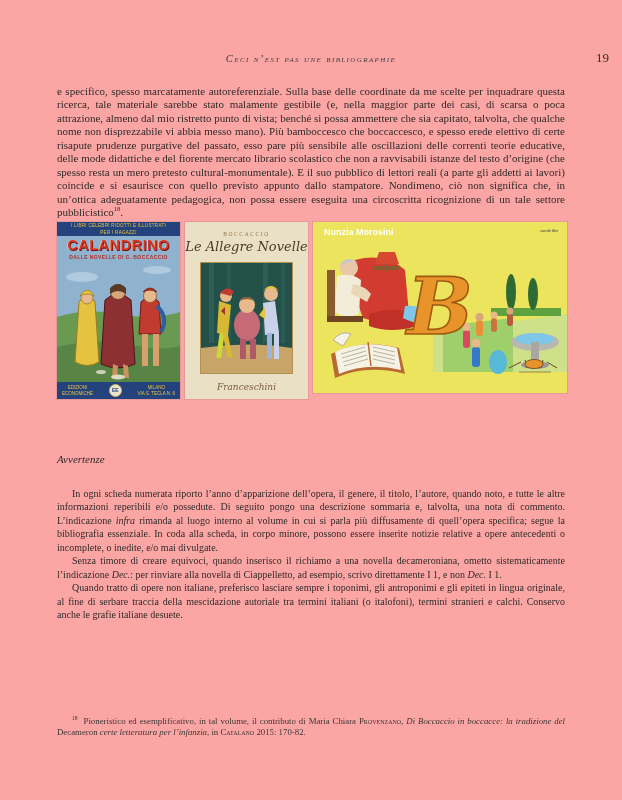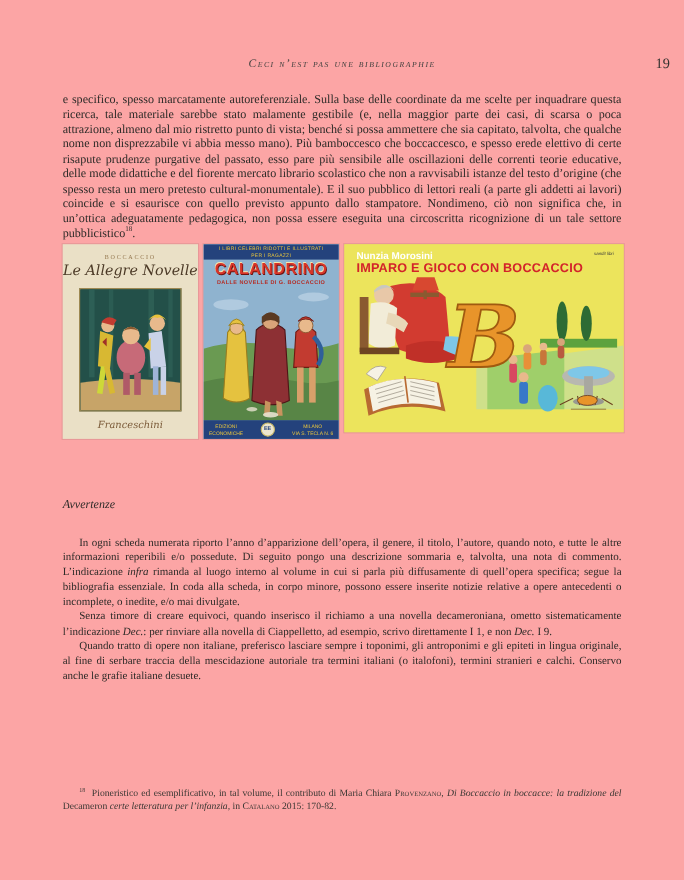--- a/index.html
+++ b/index.html
@@ -125,56 +125,20 @@
 <body>
 
 <div class="page">
 
   <div class="running-head">Ceci n’est pas une bibliographie</div>
   <div class="page-number">19</div>
 
   <div class="body-text"><span>e specifico, spesso marcatamente autoreferenziale. Sulla base delle coordinate da me scelte per inquadrare questa ricerca, tale materiale sarebbe stato malamente gestibile (e, nella maggior parte dei casi, di scarsa o poca attrazione, almeno dal mio ristretto punto di vista; benché si possa ammettere che sia capitato, talvolta, che qualche nome non disprezzabile vi abbia messo mano). Più bamboccesco che boccaccesco, e spesso erede elettivo di certe risapute prudenze purgative del passato, esso pare più sensibile alle oscillazioni delle correnti teorie educative, delle mode didattiche e del fiorente mercato librario scolastico che non a ravvisabili istanze del testo d’origine (che spesso resta un mero pretesto cultural-monumentale). E il suo pubblico di lettori reali (a parte gli addetti ai lavori) coincide e si esaurisce con quello previsto appunto dallo stampatore. Nondimeno, ciò non significa che, in un’ottica adeguatamente pedagogica, non possa essere eseguita una circoscritta ricognizione di un tale settore pubblicistico</span><sup class="note-ref">18</sup><span>.</span></div>
 
   <div class="figure-strip">
-
-    <div class="cover cover2">
-      <div class="c2-author">BOCCACCIO</div>
-      <div class="c2-title">Le Allegre Novelle</div>
-      <div class="c2-frame">
-        <svg width="91" height="110" viewBox="0 0 91 110">
-          <rect x="0" y="0" width="91" height="110" fill="#235049"></rect>
-          <rect x="8" y="0" width="5" height="80" fill="#2f6158" opacity="0.9"></rect>
-          <rect x="26" y="0" width="4" height="80" fill="#2f6158" opacity="0.7"></rect>
-          <rect x="62" y="0" width="5" height="80" fill="#2f6158" opacity="0.8"></rect>
-          <rect x="80" y="0" width="4" height="80" fill="#2f6158" opacity="0.7"></rect>
-          <path d="M0,85 Q45,78 91,85 L91,110 L0,110 Z" fill="#c7a468"></path>
-
-          <path d="M18,38 L30,42 L27,72 L16,70 Z" fill="#d8b832"></path>
-          <rect x="17" y="70" width="5" height="25" fill="#cdd838" transform="rotate(8 19 82)"></rect>
-          <rect x="24" y="70" width="5" height="25" fill="#d8b832" transform="rotate(-12 26 82)"></rect>
-          <circle cx="25" cy="33" r="6" fill="#e8b98c"></circle>
-          <path d="M19,30 Q25,22 33,28 L30,33 Z" fill="#c23b30"></path>
-          <path d="M24,44 L20,48 L24,52 Z" fill="#a03028"></path>
-
-          <ellipse cx="46" cy="62" rx="13" ry="16" fill="#c76a78"></ellipse>
-          <circle cx="46" cy="42" r="8" fill="#e8b98c"></circle>
-          <path d="M39,38 Q46,30 53,38 Q46,34 39,38 Z" fill="#8a5a30"></path>
-          <rect x="39" y="76" width="6" height="20" fill="#b05a68"></rect>
-          <rect x="49" y="76" width="6" height="20" fill="#b05a68"></rect>
-
-          <path d="M62,40 L74,38 L78,70 L64,72 Z" fill="#c9d2e8"></path>
-          <path d="M64,44 L58,52 L64,56 Z" fill="#e8c23a"></path>
-          <rect x="66" y="70" width="5" height="26" fill="#9fb4d8"></rect>
-          <rect x="73" y="70" width="5" height="26" fill="#c9d2e8"></rect>
-          <circle cx="70" cy="31" r="7" fill="#e8b98c"></circle>
-          <path d="M62,28 Q70,18 78,28 Q74,24 70,26 Q66,24 62,28 Z" fill="#e8c23a"></path>
-        </svg>
-      </div>
-      <div class="c2-publisher">Franceschini</div>
-    </div>
 
     <div class="cover cover1">
       <svg width="123" height="177" viewBox="0 0 123 177">
         <rect x="0" y="0" width="123" height="177" fill="#8fb3cf"></rect>
         <ellipse cx="25" cy="55" rx="16" ry="5" fill="#b8d0e2" opacity="0.8"></ellipse>
         <ellipse cx="100" cy="48" rx="14" ry="4" fill="#b8d0e2" opacity="0.8"></ellipse>
         <path d="M0,95 Q30,86 61,92 Q95,99 123,90 L123,160 L0,160 Z" fill="#6a9a52"></path>
         <path d="M0,125 Q40,115 80,124 Q105,129 123,124 L123,160 L0,160 Z" fill="#588546"></path>
 
         <path d="M22,80 Q30,68 38,80 L42,140 Q30,147 18,140 Z" fill="#e5c23f" stroke="#9a7d1e" stroke-width="1"></path>
@@ -208,20 +172,56 @@
           <div>ECONOMICHE</div>
         </div>
         <div class="c1-logo">EE</div>
         <div>
           <div>MILANO</div>
           <div>VIA S. TECLA N. 6</div>
         </div>
       </div>
     </div>
 
+    <div class="cover cover2">
+      <div class="c2-author">BOCCACCIO</div>
+      <div class="c2-title">Le Allegre Novelle</div>
+      <div class="c2-frame">
+        <svg width="91" height="110" viewBox="0 0 91 110">
+          <rect x="0" y="0" width="91" height="110" fill="#235049"></rect>
+          <rect x="8" y="0" width="5" height="80" fill="#2f6158" opacity="0.9"></rect>
+          <rect x="26" y="0" width="4" height="80" fill="#2f6158" opacity="0.7"></rect>
+          <rect x="62" y="0" width="5" height="80" fill="#2f6158" opacity="0.8"></rect>
+          <rect x="80" y="0" width="4" height="80" fill="#2f6158" opacity="0.7"></rect>
+          <path d="M0,85 Q45,78 91,85 L91,110 L0,110 Z" fill="#c7a468"></path>
+
+          <path d="M18,38 L30,42 L27,72 L16,70 Z" fill="#d8b832"></path>
+          <rect x="17" y="70" width="5" height="25" fill="#cdd838" transform="rotate(8 19 82)"></rect>
+          <rect x="24" y="70" width="5" height="25" fill="#d8b832" transform="rotate(-12 26 82)"></rect>
+          <circle cx="25" cy="33" r="6" fill="#e8b98c"></circle>
+          <path d="M19,30 Q25,22 33,28 L30,33 Z" fill="#c23b30"></path>
+          <path d="M24,44 L20,48 L24,52 Z" fill="#a03028"></path>
+
+          <ellipse cx="46" cy="62" rx="13" ry="16" fill="#c76a78"></ellipse>
+          <circle cx="46" cy="42" r="8" fill="#e8b98c"></circle>
+          <path d="M39,38 Q46,30 53,38 Q46,34 39,38 Z" fill="#8a5a30"></path>
+          <rect x="39" y="76" width="6" height="20" fill="#b05a68"></rect>
+          <rect x="49" y="76" width="6" height="20" fill="#b05a68"></rect>
+
+          <path d="M62,40 L74,38 L78,70 L64,72 Z" fill="#c9d2e8"></path>
+          <path d="M64,44 L58,52 L64,56 Z" fill="#e8c23a"></path>
+          <rect x="66" y="70" width="5" height="26" fill="#9fb4d8"></rect>
+          <rect x="73" y="70" width="5" height="26" fill="#c9d2e8"></rect>
+          <circle cx="70" cy="31" r="7" fill="#e8b98c"></circle>
+          <path d="M62,28 Q70,18 78,28 Q74,24 70,26 Q66,24 62,28 Z" fill="#e8c23a"></path>
+        </svg>
+      </div>
+      <div class="c2-publisher">Franceschini</div>
+    </div>
+
     <div class="cover cover3">
       <svg class="c3-scene" width="254" height="171" viewBox="0 0 254 171">
         <rect x="0" y="0" width="254" height="171" fill="#ece45c"></rect>
 
         <path d="M120,110 L254,92 L254,150 L120,150 Z" fill="#cfe08a"></path>
         <path d="M130,104 L200,96 L200,150 L130,150 Z" fill="#9fcf6a"></path>
         <rect x="178" y="86" width="70" height="8" fill="#5da23e"></rect>
         <ellipse cx="198" cy="70" rx="5" ry="18" fill="#2e6b34"></ellipse>
         <ellipse cx="220" cy="72" rx="5" ry="16" fill="#2e6b34"></ellipse>
 
@@ -274,30 +274,29 @@
         <text x="127" y="112" text-anchor="middle" font-family="DejaVu Serif, serif" font-style="italic" font-weight="bold" font-size="78" fill="#e8942a" stroke="#a05a10" stroke-width="1.6">B</text>
 
         <g>
           <path d="M196,146 L208,140 M244,146 L234,140 M214,146 L212,138 M228,146 L230,138" stroke="#6e4422" stroke-width="1"></path>
           <ellipse cx="221" cy="142" rx="9" ry="4.5" fill="#e8942a" stroke="#6e4422" stroke-width="0.8"></ellipse>
           <path d="M206,150 L238,150" stroke="#6e4422" stroke-width="0.6"></path>
         </g>
       </svg>
       <div class="c3-author">Nunzia Morosini</div>
       <div class="c3-publisher">sandit libri</div>
-      <div class="c3-title">IMPARO E GIOCO CON BOCCACCIO</div>
     </div>
   </div>
 
 
   <div class="avvertenze-heading">Avvertenze</div>
 
   <div class="avvertenze-text">
     <p><span>In ogni scheda numerata riporto l’anno d’apparizione dell’opera, il genere, il titolo, l’autore, quando noto, e tutte le altre informazioni reperibili e/o possedute. Di seguito pongo una descrizione sommaria e, talvolta, una nota di commento. L’indicazione </span><span class="it">infra</span><span> rimanda al luogo interno al volume in cui si parla più diffusamente di quell’opera specifica; segue la bibliografia essenziale. In coda alla scheda, in corpo minore, possono essere inserite notizie relative a opere antecedenti o incomplete, o inedite, e/o mai divulgate.</span></p>
-    <p><span>Senza timore di creare equivoci, quando inserisco il richiamo a una novella decameroniana, ometto sistematicamente l’indicazione </span><span class="it">Dec.</span><span>: per rinviare alla novella di Ciappelletto, ad esempio, scrivo direttamente I 1, e non </span><span class="it">Dec.</span><span> I 9.</span></p>
+    <p><span>Senza timore di creare equivoci, quando inserisco il richiamo a una novella decameroniana, ometto sistematicamente l’indicazione </span><span class="it">Dec.</span><span>: per rinviare alla novella di Ciappelletto, ad esempio, scrivo direttamente I 1, e non </span><span class="it">Dec.</span><span> I 1.</span></p>
     <p><span>Quando tratto di opere non italiane, preferisco lasciare sempre i toponimi, gli antroponimi e gli epiteti in lingua originale, al fine di serbare traccia della mescidazione autoriale tra termini italiani (o italofoni), termini stranieri e calchi. Conservo anche le grafie italiane desuete.</span></p>
   </div>
 
   <div class="footnote">
     <p><sup>18</sup><span>Pioneristico ed esemplificativo, in tal volume, il contributo di Maria Chiara </span><span class="sc">Provenzano</span><span>, </span><span class="it">Di Boccaccio in boccacce: la tradizione del </span><span>Decameron</span><span class="it"> certe letteratura per l’infanzia</span><span>, in </span><span class="sc">Catalano</span><span> 2015: 170-82.</span></p>
   </div>
 
 </div>
 
 </body></html>

